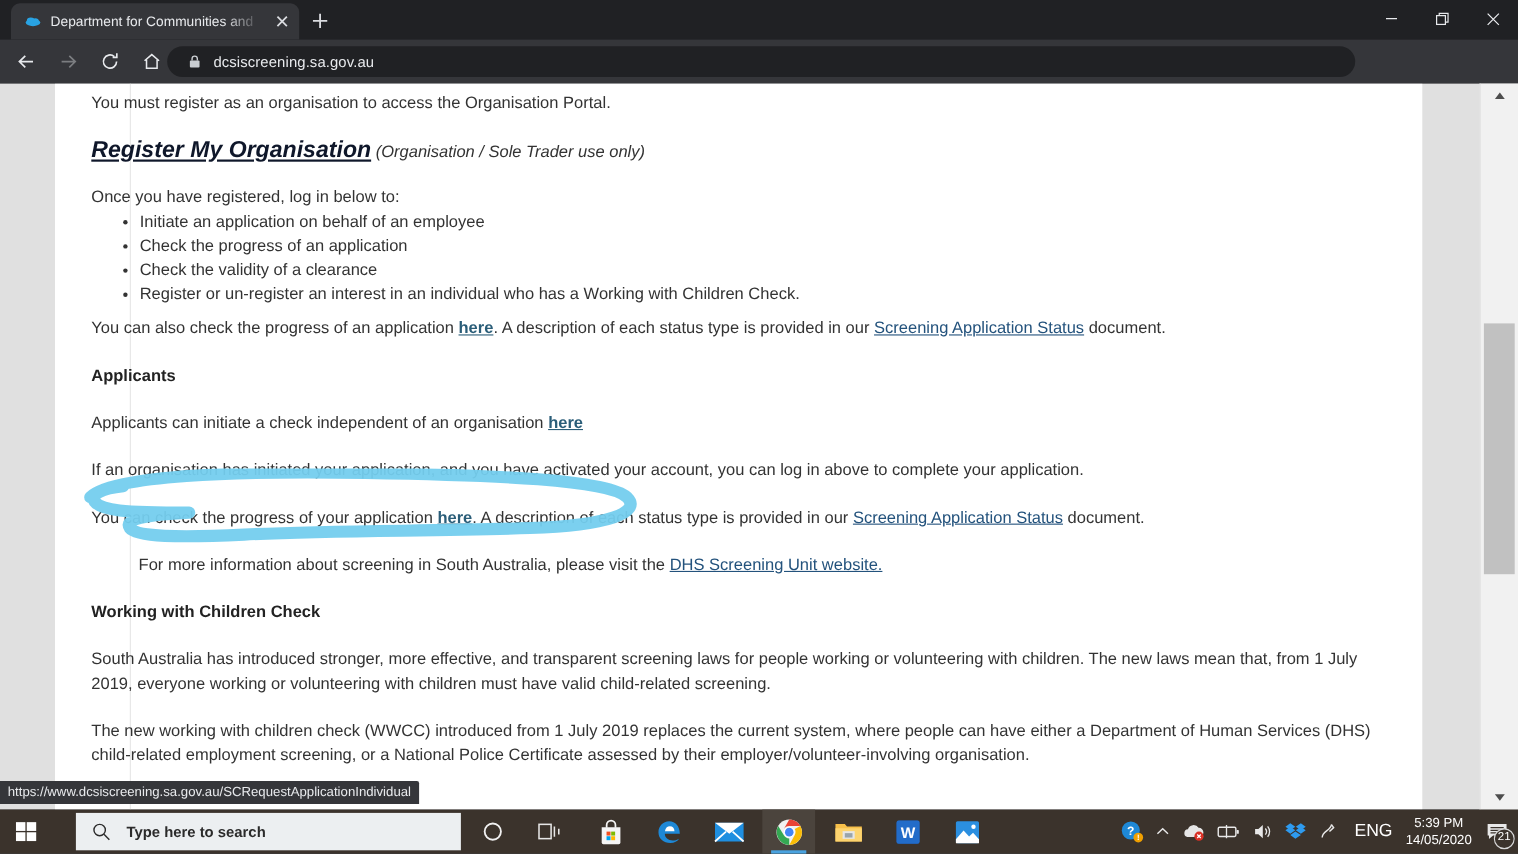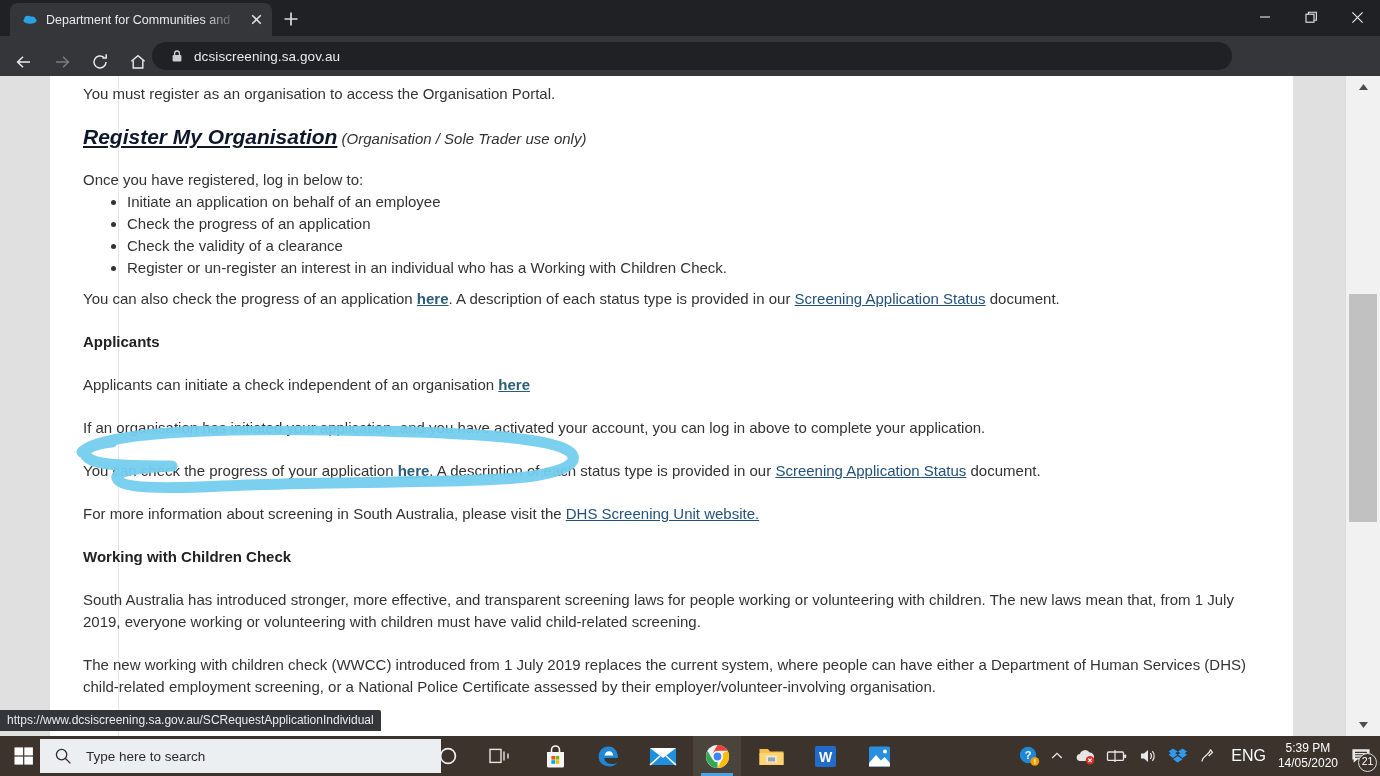--- a/index.html
+++ b/index.html
@@ -81,21 +81,21 @@
     color: #e8eaed;
   }
 
   
   .toolbar {
     position: absolute;
     left: 0; top: 36px;
     width: 1380px; height: 40px;
     background: #35363a;
     display: flex;
-    align-items: flex-end;
+    align-items: center;
   }
   .tb-icon {
     width: 28px; height: 28px;
     margin-left: 10px;
     display: flex; align-items: center; justify-content: center;
     color: #e8eaed;
   }
   .tb-icon.disabled { color: #757575; }
   .omnibox {
     position: absolute;
@@ -267,25 +267,26 @@
     background: #3b332c;
   }
   .start-btn {
     position: absolute;
     left: 0; top: 0;
     width: 48px; height: 40px;
     display: flex; align-items: center; justify-content: center;
   }
   .search-box {
     position: absolute;
-    left: 40px; top: 3px;
-    width: 401px; height: 34px;
+    left: 69px; top: 3px;
+    width: 350px; height: 34px;
     background: #eceff1;
     display: flex;
     align-items: center;
+    font-weight: bold;
   }
   .search-icon {
     margin-left: 14px;
     width: 18px; height: 18px;
     color: #2c2c2c;
   }
   .search-placeholder {
     margin-left: 14px;
     color: #2b2b2b;
     font-size: 13.5px;
@@ -483,21 +484,21 @@
       <p class="blk" style="top:298px;">
         <span>Applicants can initiate a check independent of an organisation </span><a class="link" href="#">here</a>
       </p>
 
       <p class="blk" style="top:341px;">If an organisation has initiated your application, and you have activated your account, you can log in above to complete your application.</p>
 
       <p class="blk" style="top:384px;">
         <span>You can check the progress of your application </span><a class="link" href="#">here</a><span>. A description of each status type is provided in our </span><a class="link-reg" href="#">Screening Application Status</a><span> document.</span>
       </p>
 
-      <p class="blk" style="top:427px;">
+      <p class="blk" style="top:427px;margin-left:43px;">
         <span>For more information about screening in South Australia, please visit the </span><a class="link-reg" href="#">DHS Screening Unit website.</a>
       </p>
 
       <p class="blk bold" style="top:470px;">Working with Children Check</p>
 
       <p class="blk" style="top:513px; width:1180px;">South Australia has introduced stronger, more effective, and transparent screening laws for people working or volunteering with children. The new laws mean that, from 1 July 2019, everyone working or volunteering with children must have valid child-related screening.</p>
 
       <p class="blk" style="top:578px; width:1180px;">The new working with children check (WWCC) introduced from 1 July 2019 replaces the current system, where people can have either a Department of Human Services (DHS) child-related employment screening, or a National Police Certificate assessed by their employer/volunteer-involving organisation.</p>
     </div>
 

